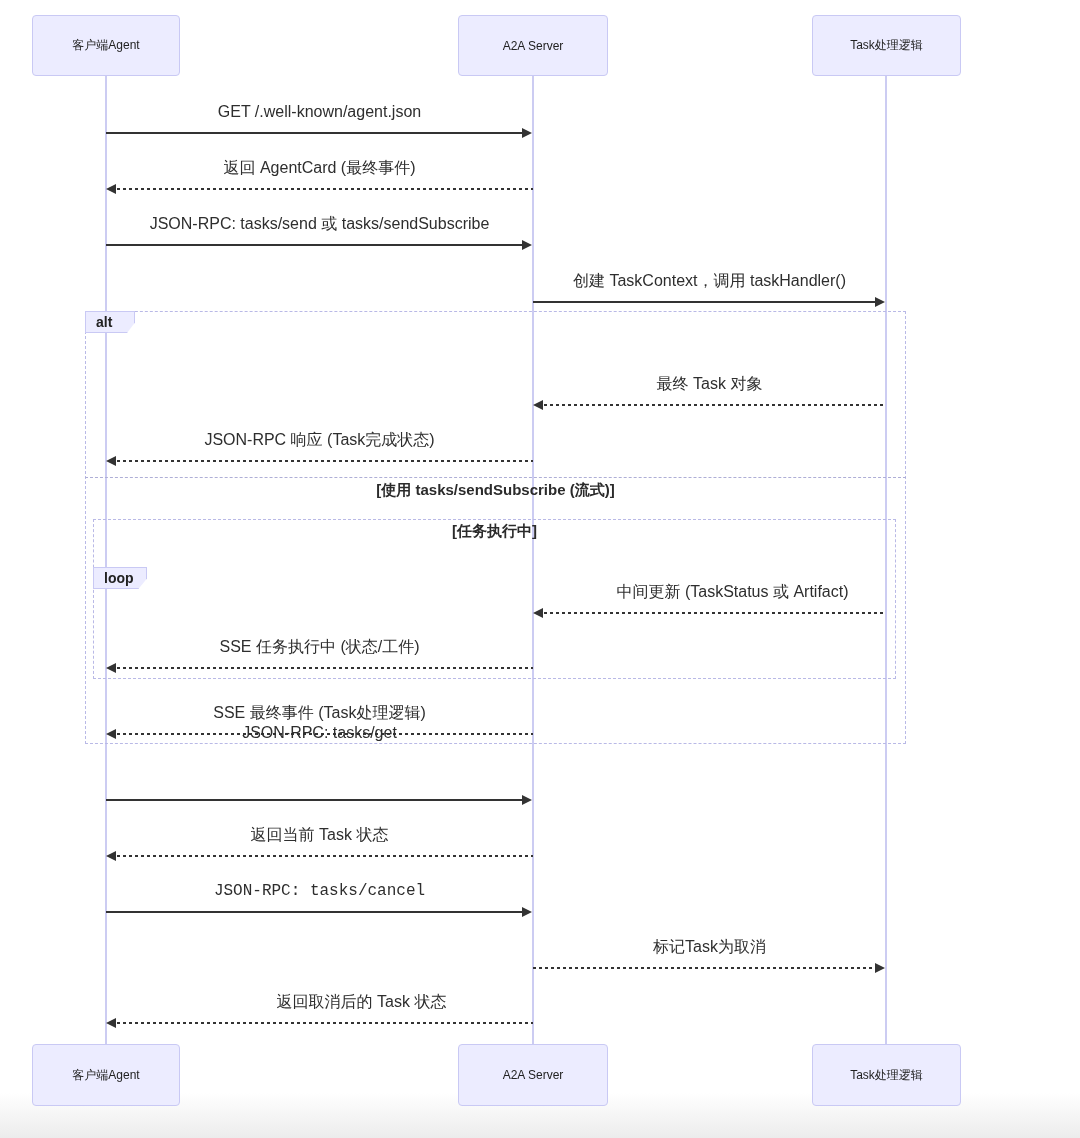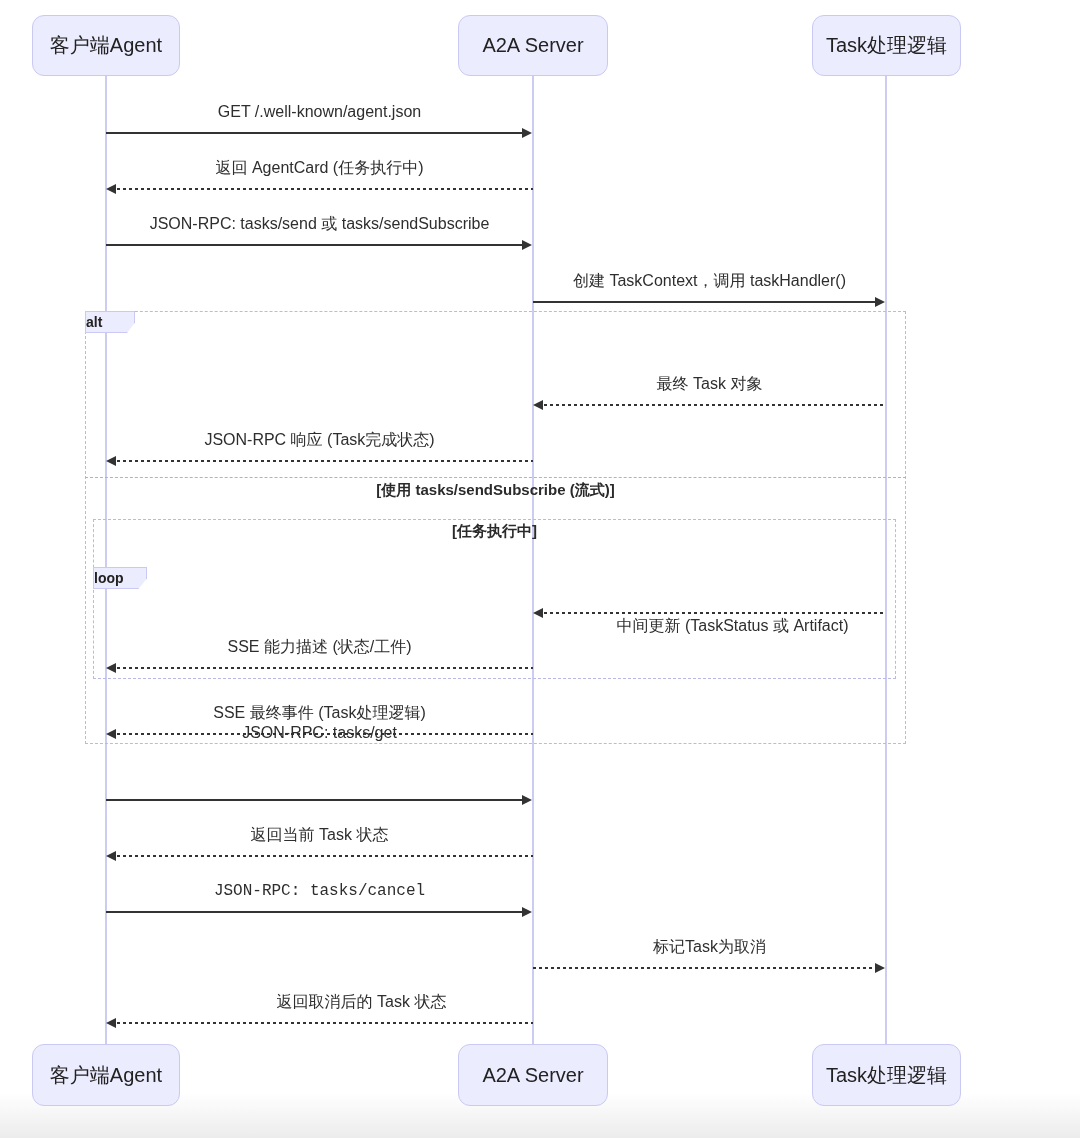--- a/index.html
+++ b/index.html
@@ -9,44 +9,44 @@
     width:1080px;height:1138px;
     background:linear-gradient(to bottom,#ffffff 0%,#ffffff 96%,#ececec 100%);
     font-family:"Liberation Sans","DejaVu Sans",sans-serif;
     color:#2e2e2e;
     overflow:hidden;
   }
   .actor-box{
     position:absolute;
     background:#ECECFF;
     border:1px solid #c9c9f4;
-    border-radius:12px;
+    border-radius:4px;
     display:flex;align-items:center;justify-content:center;
-    font-size:20px;font-weight:500;color:#222;
+    font-size:12px;font-weight:500;color:#222;
     box-sizing:border-box;
   }
   .lifeline{
     position:absolute;
     width:1.5px;
     background:#ccccf2;
   }
   .frame{
     position:absolute;
     border:1.3px dashed #b9b9e6;
     box-sizing:border-box;
   }
   .frame-tab{
     position:absolute;
     background:#ECECFF;
     border:1px solid #c9c9f4;
     box-sizing:border-box;
     clip-path:polygon(0 0,100% 0,100% 52%,84% 100%,0 100%);
     font-size:14px;font-weight:700;color:#222;
     display:flex;align-items:center;
-    padding-right:14px;
+    padding-left:10px;padding-right:14px;
   }
   .condition{
     position:absolute;
     text-align:center;
     font-size:15px;font-weight:600;color:#2b2b2b;
   }
   .divider{
     position:absolute;
     border-top:1.3px dashed #aeaed6;
     height:0;
@@ -90,21 +90,21 @@
   </div>
   <div class="condition" style="left:93px;top:522px;width:803px;">[任务执行中]</div>
 
   <div>
     <div class="msg-text" style="left:106px;width:427px;top:102px;">GET /.well-known/agent.json</div>
     <div class="line solid" style="left:106px;top:132px;width:417px;"></div>
     <div class="head head-right" style="left:522px;top:128px;"></div>
   </div>
 
   <div>
-    <div class="msg-text" style="left:106px;width:427px;top:158px;">返回 AgentCard (任务执行中)</div>
+    <div class="msg-text" style="left:106px;width:427px;top:158px;">返回 AgentCard (最终事件)</div>
     <div class="line dashed" style="left:117px;top:188px;width:416px;"></div>
     <div class="head head-left" style="left:106px;top:184px;"></div>
   </div>
 
   <div>
     <div class="msg-text" style="left:106px;width:427px;top:214px;">JSON-RPC: tasks/send 或 tasks/sendSubscribe</div>
     <div class="line solid" style="left:106px;top:244px;width:417px;"></div>
     <div class="head head-right" style="left:522px;top:240px;"></div>
   </div>
 
@@ -120,27 +120,27 @@
     <div class="head head-left" style="left:533px;top:400px;"></div>
   </div>
 
   <div>
     <div class="msg-text" style="left:106px;width:427px;top:430px;">JSON-RPC 响应 (Task完成状态)</div>
     <div class="line dashed" style="left:117px;top:460px;width:416px;"></div>
     <div class="head head-left" style="left:106px;top:456px;"></div>
   </div>
 
   <div>
-    <div class="msg-text" style="left:533px;width:399px;top:582px;margin-top:34px;">中间更新 (TaskStatus 或 Artifact)</div>
+    <div class="msg-text" style="left:533px;width:399px;top:582px;">中间更新 (TaskStatus 或 Artifact)</div>
     <div class="line dashed" style="left:544px;top:612px;width:342px;"></div>
     <div class="head head-left" style="left:533px;top:608px;"></div>
   </div>
 
   <div>
-    <div class="msg-text" style="left:106px;width:427px;top:637px;">SSE 能力描述 (状态/工件)</div>
+    <div class="msg-text" style="left:106px;width:427px;top:637px;">SSE 任务执行中 (状态/工件)</div>
     <div class="line dashed" style="left:117px;top:667px;width:416px;"></div>
     <div class="head head-left" style="left:106px;top:663px;"></div>
   </div>
 
   <div>
     <div class="msg-text" style="left:106px;width:427px;top:703px;">SSE 最终事件 (Task处理逻辑)</div>
     <div class="line dashed" style="left:117px;top:733px;width:416px;"></div>
     <div class="head head-left" style="left:106px;top:729px;"></div>
   </div>
 

